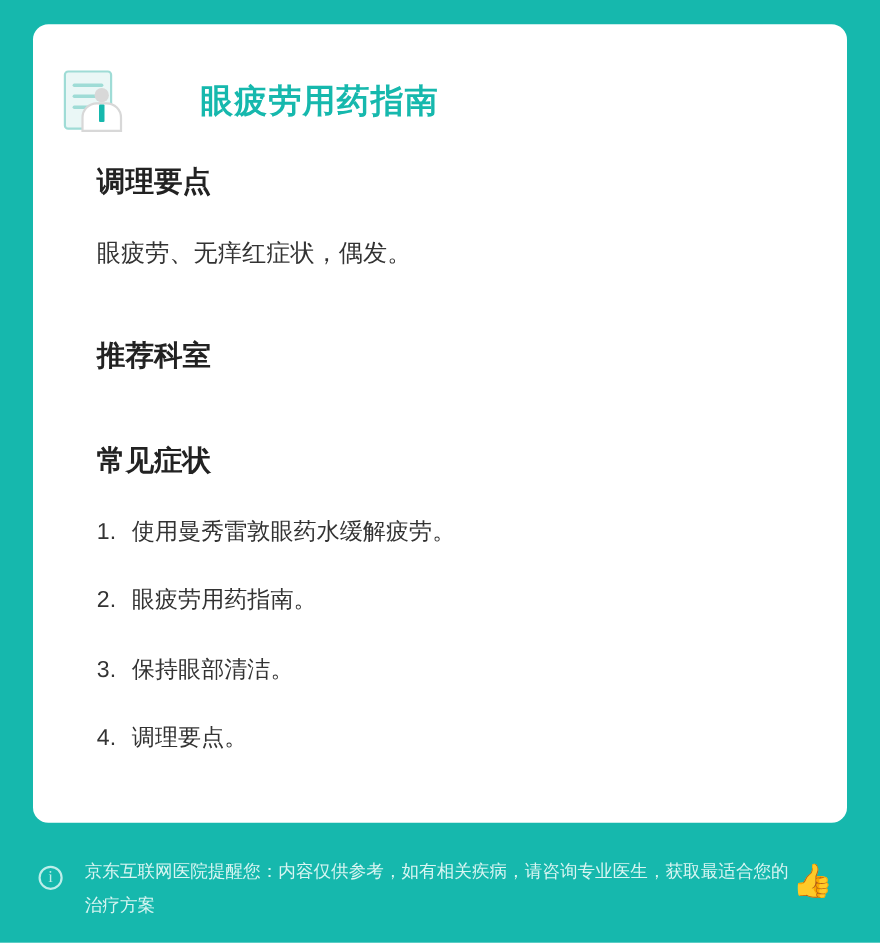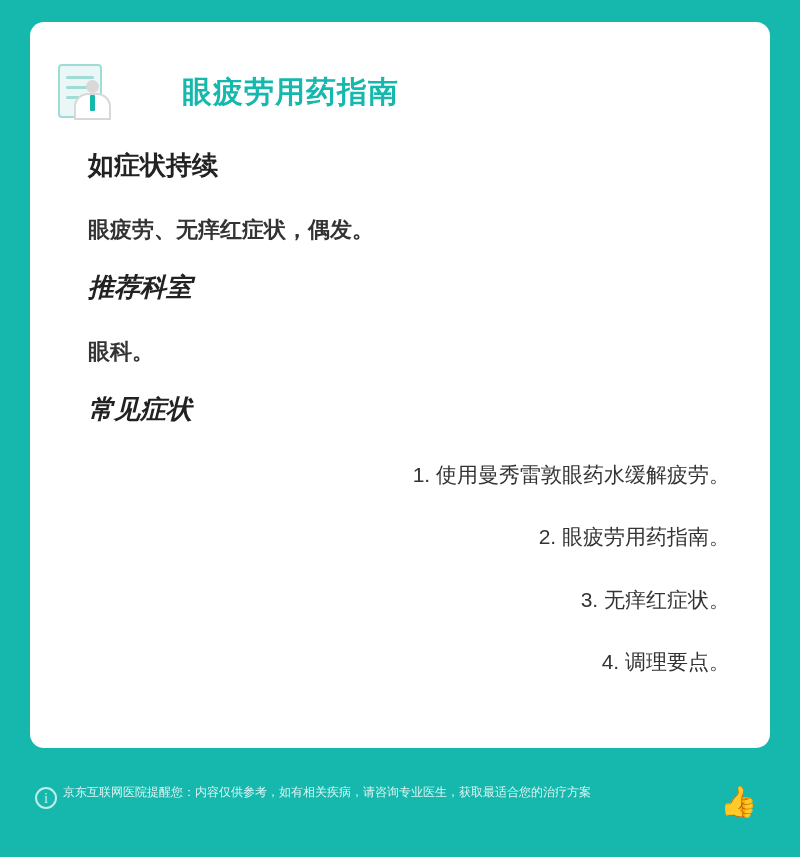--- a/index.html
+++ b/index.html
@@ -108,33 +108,31 @@
     left: 58px;
     top: 126px;
     right: 40px;
   }
   .section-head {
     font-size: 26px;
     font-weight: bold;
     color: #222222;
     margin: 0 0 30px 0;
   }
-  .section-head.second { margin-top: 24px; font-style: italic; }
+  .section-head.second { margin-top: 60px; }
   .para {
     font-size: 22px;
     color: #333333;
     margin: 0 0 22px 0;
     line-height: 1.5;
-    font-weight: bold;
   }
   .steps {
     margin: 34px 0 0 0;
     padding: 0;
     list-style: none;
-    text-align: right;
   }
   .steps li {
     font-size: 21px;
     color: #333333;
     margin-bottom: 34px;
     line-height: 1.35;
   }
   .steps li .num {
     display: inline-block;
     min-width: 26px;
@@ -156,24 +154,24 @@
     border-radius: 50%;
     box-sizing: border-box;
     color: #bdeeea;
     font-size: 15px;
     line-height: 18px;
     text-align: center;
     font-family: "Liberation Serif", serif;
   }
   .footer-text {
     position: absolute;
-    left: 33px;
+    left: 47px;
     top: 12px;
     width: 640px;
-    font-size: 12px;
+    font-size: 16px;
     line-height: 31px;
     color: #d8f5f2;
   }
   .thumb {
     position: absolute;
     left: 690px;
     top: 20px;
     width: 40px;
     height: 36px;
     font-size: 30px;
@@ -196,40 +194,39 @@
       <div class="person">
         <div class="head"></div>
         <div class="body"></div>
         <div class="tie"></div>
       </div>
     </div>
 
     <div class="title">眼疲劳用药指南</div>
 
     <div class="content">
-      <h2 class="section-head">如症状持续</h2>
+      <h2 class="section-head">调理要点</h2>
       <p class="para">眼疲劳、无痒红症状，偶发。</p>
 
       <h2 class="section-head second">推荐科室</h2>
-      <p class="para">眼科。</p>
 
       <h2 class="section-head second">常见症状</h2>
 
       <ul class="steps">
         <li>
           <span class="num">1.</span>
           <span>使用曼秀雷敦眼药水缓解疲劳。</span>
         </li>
         <li>
           <span class="num">2.</span>
           <span>眼疲劳用药指南。</span>
         </li>
         <li>
           <span class="num">3.</span>
-          <span>无痒红症状。</span>
+          <span>保持眼部清洁。</span>
         </li>
         <li>
           <span class="num">4.</span>
           <span>调理要点。</span>
         </li>
       </ul>
     </div>
   </div>
 
   <div class="footer">

